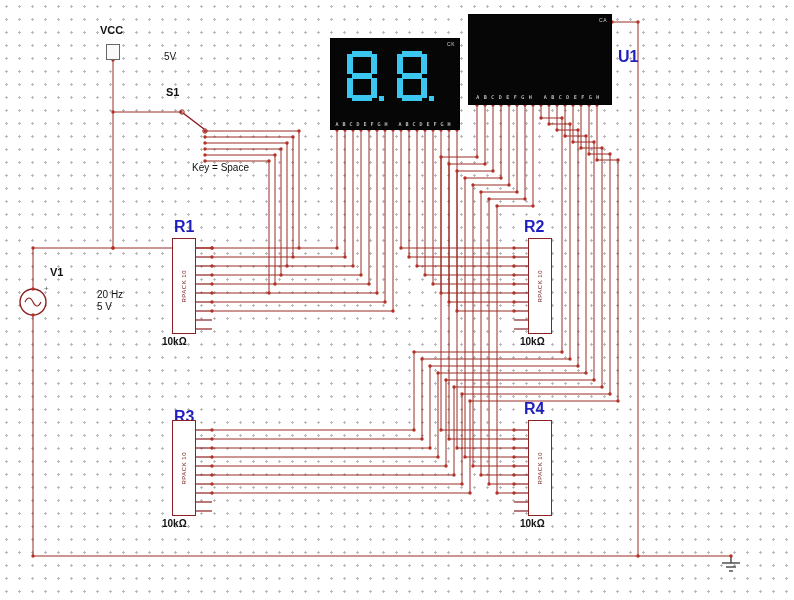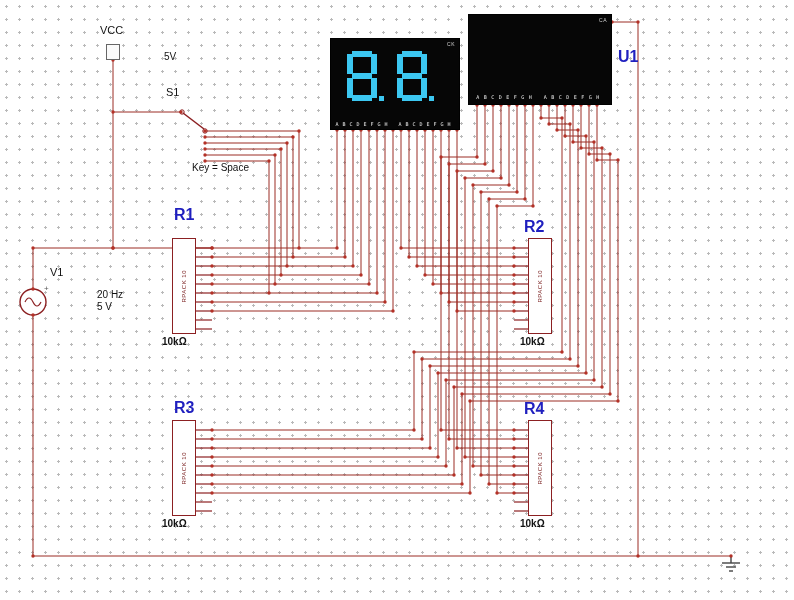--- a/index.html
+++ b/index.html
@@ -5,21 +5,21 @@
   html,body{margin:0;padding:0;}
   #canvas{
     position:relative;width:794px;height:600px;overflow:hidden;
     background-color:#ffffff;
     background-image:radial-gradient(circle,#b9b9b9 1px,transparent 1.3px);
     background-size:13px 13px;
     font-family:"Liberation Sans",sans-serif;
   }
   #wires{position:absolute;left:0;top:0;}
   .ref{position:absolute;font-weight:bold;font-size:16px;color:#1f1fbf;}
-  .blkb{position:absolute;font-weight:normal;font-size:11px;color:#111;}
+  .blkb{position:absolute;font-weight:bold;font-size:11px;color:#111;}
   .blk{position:absolute;font-size:10px;color:#111;padding-left:40px;}
   .val{position:absolute;font-size:10px;font-weight:bold;color:#111;text-align:right;}
   .rpack{
     position:absolute;width:24px;height:96px;background:#fff;
     border:1.5px solid #8c2022;box-sizing:border-box;
     display:flex;align-items:center;justify-content:center;
   }
   .part-text{
     writing-mode:vertical-rl;transform:rotate(180deg);
     font-size:6px;color:#7a1f1f;letter-spacing:.5px;white-space:nowrap;
@@ -351,33 +351,33 @@
     </svg>
     <div class="pin-row" style="letter-spacing:4px;">ABCDEFGH ABCDEFGH</div>
   </div>
 
   <div class="blackbox" style="left:468px;top:14px;width:144px;height:91px;">
     <div class="corner-lbl">CA</div>
     <div class="pin-row" style="letter-spacing:4.5px;bottom:4px;">ABCDEFGH ABCDEFGH</div>
   </div>
   <div class="ref" style="left:618px;top:48px;">U1</div>
 
-  <div class="ref" style="left:174px;top:206px;">R1</div>
+  <div class="ref" style="left:174px;top:218px;">R1</div>
   <div class="rpack" style="left:172px;top:238px;">
     <div class="part-text">RPACK 10</div>
   </div>
   <div class="val" style="left:162px;top:336px;">10kΩ</div>
 
   <div class="ref" style="left:524px;top:218px;">R2</div>
   <div class="rpack" style="left:528px;top:238px;">
     <div class="part-text">RPACK 10</div>
   </div>
   <div class="val" style="left:520px;top:336px;">10kΩ</div>
 
-  <div class="ref" style="left:174px;top:399px;">R3</div>
+  <div class="ref" style="left:174px;top:408px;">R3</div>
   <div class="rpack" style="left:172px;top:420px;">
     <div class="part-text">RPACK 10</div>
   </div>
   <div class="val" style="left:162px;top:518px;">10kΩ</div>
 
   <div class="ref" style="left:524px;top:400px;">R4</div>
   <div class="rpack" style="left:528px;top:420px;">
     <div class="part-text">RPACK 10</div>
   </div>
   <div class="val" style="left:520px;top:518px;">10kΩ</div>

